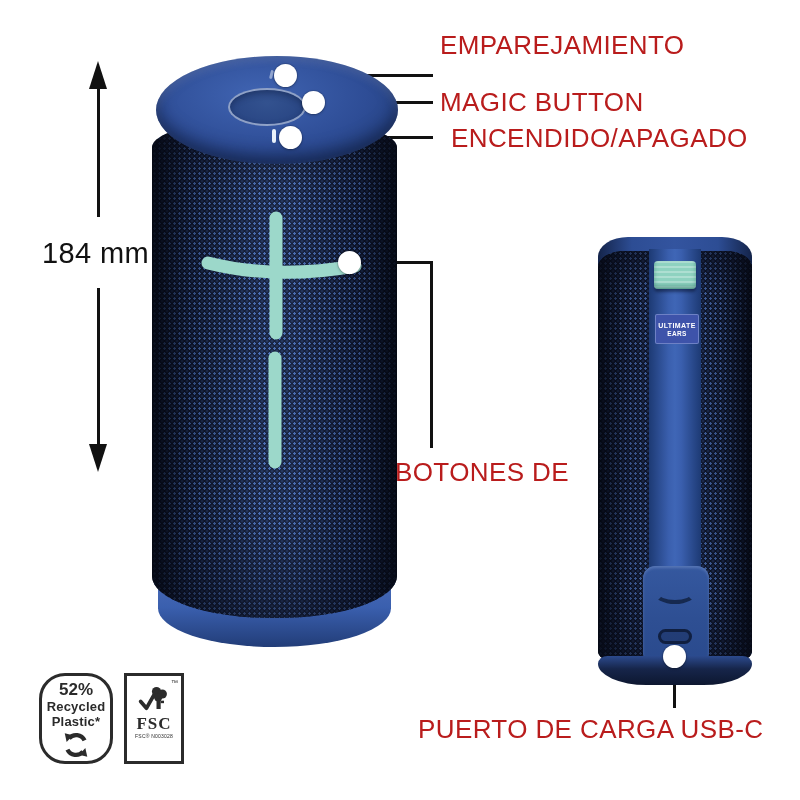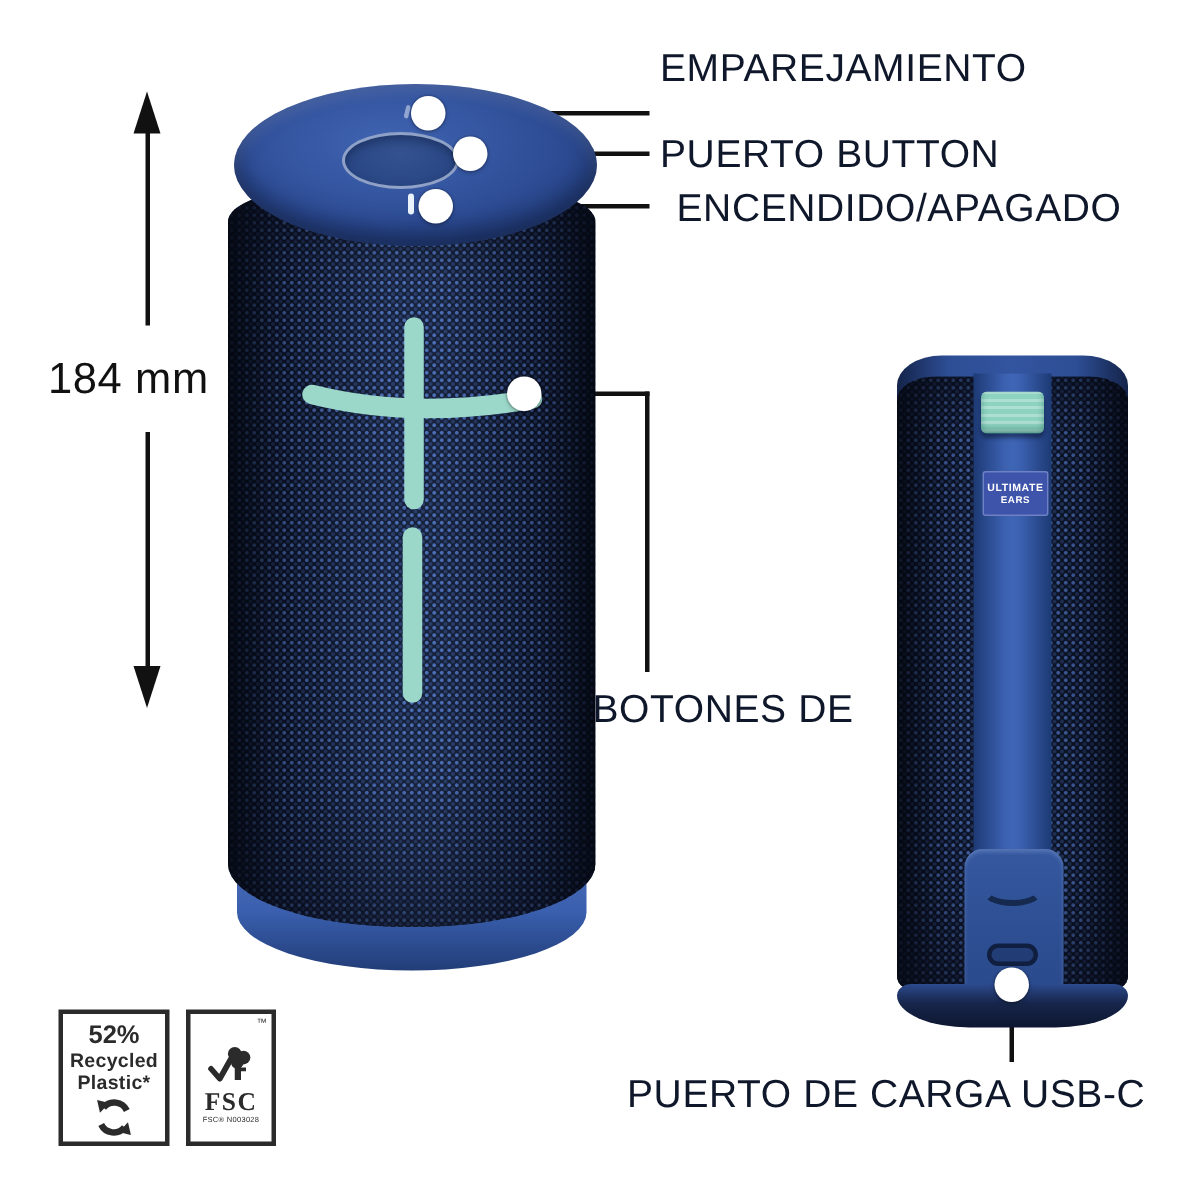--- a/index.html
+++ b/index.html
@@ -5,21 +5,21 @@
   html,body{margin:0;padding:0;background:#fff;}
   .stage{
     position:relative;width:800px;height:800px;background:#ffffff;overflow:hidden;
     font-family:"Liberation Sans", sans-serif;color:#1e1e1e;
   }
   .abs{position:absolute;}
 
   
   .lbl{
     position:absolute;font-size:26px;line-height:29px;letter-spacing:.4px;
-    color:#0f172a;white-space:nowrap;
+    color:#b91c1c;white-space:nowrap;
   }
   .lbl div{white-space:nowrap;}
 
   
   .hline{position:absolute;height:3px;background:#111;}
   .vline{position:absolute;width:3px;background:#111;}
   .dot{
     position:absolute;width:23px;height:23px;border-radius:50%;background:#fff;
     box-shadow:0 0 0 1px rgba(0,0,0,.10),0 1px 3px rgba(0,0,0,.28);z-index:40;
   }
@@ -131,24 +131,24 @@
     position:absolute;left:0;top:419px;width:154px;height:29px;z-index:7;
     border-radius:10px 10px 50px 50px / 8px 8px 22px 22px;
     background:linear-gradient(180deg,#2c4a8d 0%,#16254a 45%,#0d1730 100%);
   }
 
   
   .cert-box{
     position:absolute;border:3px solid #2b2b2b;box-sizing:border-box;background:#fff;
     display:flex;flex-direction:column;align-items:center;
   }
-  .recycled-box{left:39px;top:673px;width:74px;height:91px;padding-top:5px;}
+  .recycled-box{left:39px;top:673px;width:74px;height:91px;padding-top:5px;border-radius:26px;}
   .recycled-box .pct{font-size:17px;font-weight:bold;color:#2b2b2b;line-height:18px;}
   .recycled-box .rl{font-size:13px;color:#2b2b2b;line-height:15px;letter-spacing:.2px;font-weight:bold;}
-  .fsc-box{left:124px;top:673px;width:60px;height:91px;padding-top:15px;position:absolute;}
+  .fsc-box{left:124px;top:673px;width:60px;height:91px;padding-top:4px;position:absolute;}
   .fsc-tm{position:absolute;top:3px;right:3px;font-size:7px;color:#2b2b2b;}
   .fsc-word{font-family:"Liberation Serif",serif;font-weight:bold;font-size:17px;color:#2b2b2b;line-height:17px;letter-spacing:1px;margin-top:1px;}
   .fsc-license{font-size:5px;color:#2b2b2b;letter-spacing:.2px;margin-top:1px;}
 </style>
 </head>
 <body>
 
 <div class="stage">
 
   <div>
@@ -196,31 +196,31 @@
   <div class="hline" style="left:294px;top:74px;width:139px;"></div>
   <div class="hline" style="left:321px;top:101px;width:112px;"></div>
   <div class="hline" style="left:299px;top:136px;width:134px;"></div>
   <div class="hline" style="left:358px;top:261px;width:75px;"></div>
   <div class="vline" style="left:430px;top:261px;height:187px;"></div>
   <div class="vline" style="left:673px;top:666px;height:42px;"></div>
 
   <div class="lbl" style="left:440px;top:31px;">
     <div>EMPAREJAMIENTO</div>
   </div>
-  <div class="lbl" style="left:440px;top:88px;">PUERTO BUTTON</div>
+  <div class="lbl" style="left:440px;top:88px;">MAGIC BUTTON</div>
   <div class="lbl" style="left:451px;top:124px;">ENCENDIDO/APAGADO</div>
   <div class="lbl" style="left:395px;top:458px;">
     <div>BOTONES DE</div>
   </div>
   <div class="lbl" style="left:418px;top:715px;">PUERTO DE CARGA USB-C</div>
 
   <div>
     <div class="arrow-up" style="left:89px;top:61px;"></div>
     <div class="dim-shaft" style="left:97px;top:87px;height:130px;"></div>
-    <div class="dim-text" style="left:32px;top:237px;">184 mm</div>
+    <div class="dim-text" style="left:42px;top:237px;">184 mm</div>
     <div class="dim-shaft" style="left:97px;top:288px;height:157px;"></div>
     <div class="arrow-down" style="left:89px;top:444px;"></div>
   </div>
 
   <div class="cert-box recycled-box">
     <span class="pct">52%</span>
     <span class="rl">Recycled</span>
     <span class="rl">Plastic*</span>
     <svg width="30" height="28" viewBox="0 0 36 36" style="margin-top:2px;">
       <path d="M29 12 A12 12 0 0 0 9 9.5" fill="none" stroke="#2b2b2b" stroke-width="5.5"></path>

